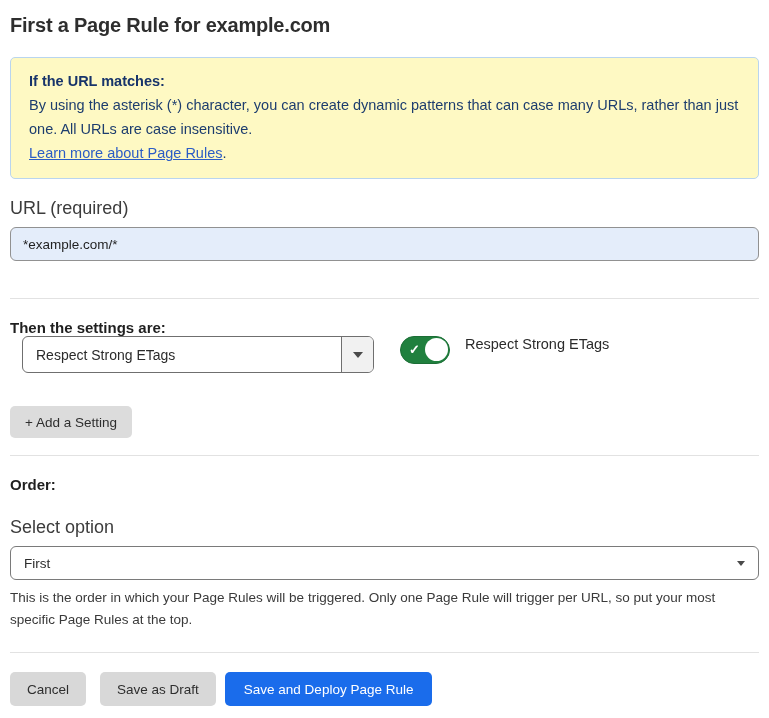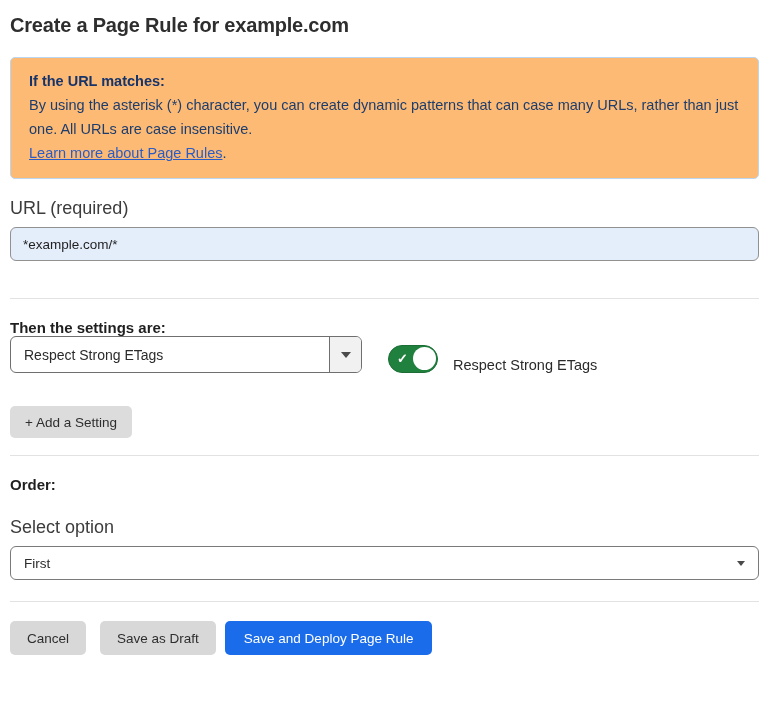--- a/index.html
+++ b/index.html
@@ -16,21 +16,21 @@
 
   .page-title {
     font-size: 20px;
     font-weight: 700;
     color: #2e2e2e;
     margin: 14px 0 20px 0;
     letter-spacing: -0.2px;
   }
 
   .info-box {
-    background: #fdba74;
+    background: #fef9c3;
     border: 1px solid #b9d5ef;
     border-radius: 5px;
     padding: 11px 18px 13px 18px;
     font-size: 14.5px;
     line-height: 24px;
     color: #1d3d6e;
   }
   .info-heading {
     font-weight: 700;
     color: #17346a;
@@ -73,22 +73,23 @@
     font-size: 15px;
     font-weight: 700;
     color: #1f1f1f;
     margin: 20px 0 0 0;
   }
 
   .picker-label { margin-top: 23px; }
 
   .setting-row {
     display: flex;
-    align-items: flex-end;
+    align-items: flex-start;
     margin-top: 0;
+    margin-left: 12px;
   }
 
   .select-box {
     display: flex;
     width: 352px;
     height: 37px;
     background: #ffffff;
     border: 1px solid #6f6f6f;
     border-radius: 6px;
     overflow: hidden;
@@ -221,21 +222,21 @@
     padding: 0 19px;
   }
   .btn + .btn { margin-left: 14px; }
   .btn-primary { margin-left: 9px !important; }
 </style>
 </head>
 <body>
 
 <div class="container">
 
-  <h1 class="page-title">Create a Page Rule for example.com</h1>
+  <h1 class="page-title">First a Page Rule for example.com</h1>
 
   <div class="info-box">
     <div class="info-heading">If the URL matches:</div>
     <div>
       <span>By using the asterisk (*) character, you can create dynamic patterns that can case many URLs, rather than just one. All URLs are case insensitive.</span><br>
       <a class="info-link">Learn more about Page Rules</a><span>.</span>
     </div>
   </div>
 
   <div class="field-label">URL (required)</div>
@@ -267,20 +268,21 @@
 
   <h2 class="section-heading">Order:</h2>
 
   <div class="field-label order-label">Select option</div>
 
   <div class="order-select">
     <span>First</span>
     <span class="caret-down"></span>
   </div>
 
+  <p class="help-text">This is the order in which your Page Rules will be triggered. Only one Page Rule will trigger per URL, so put your most specific Page Rules at the top.</p>
 
   <hr class="divider divider-3">
 
   <div class="actions">
     <button class="btn btn-gray">Cancel</button>
     <button class="btn btn-gray">Save as Draft</button>
     <button class="btn btn-primary">Save and Deploy Page Rule</button>
   </div>
 
 </div>

